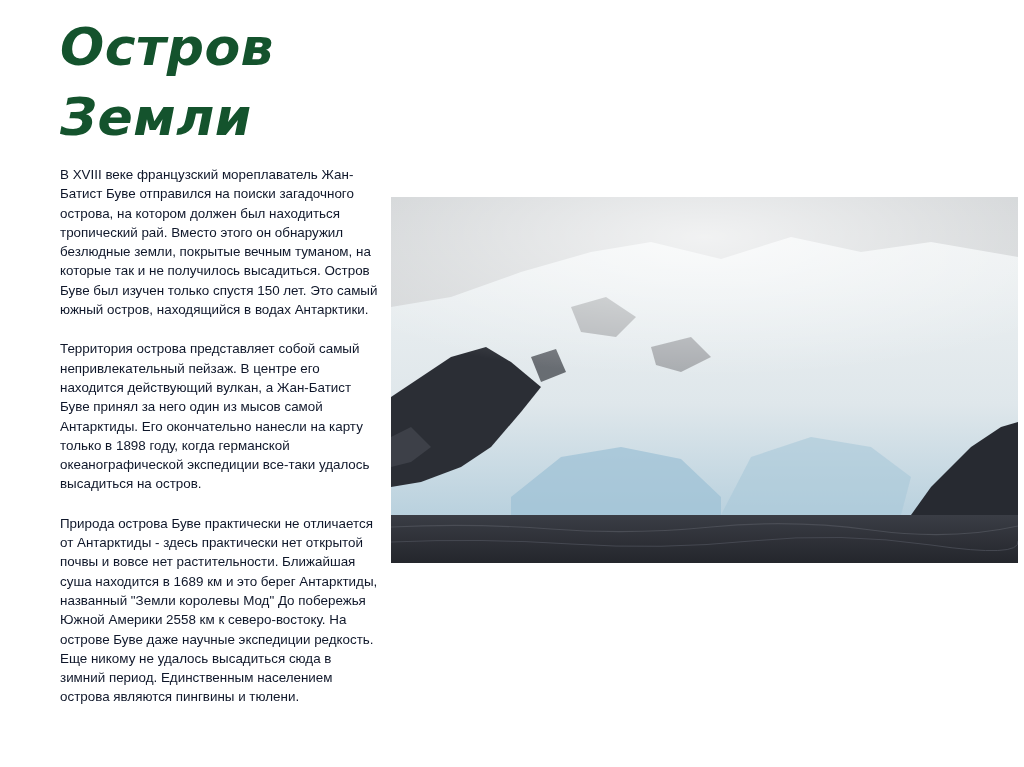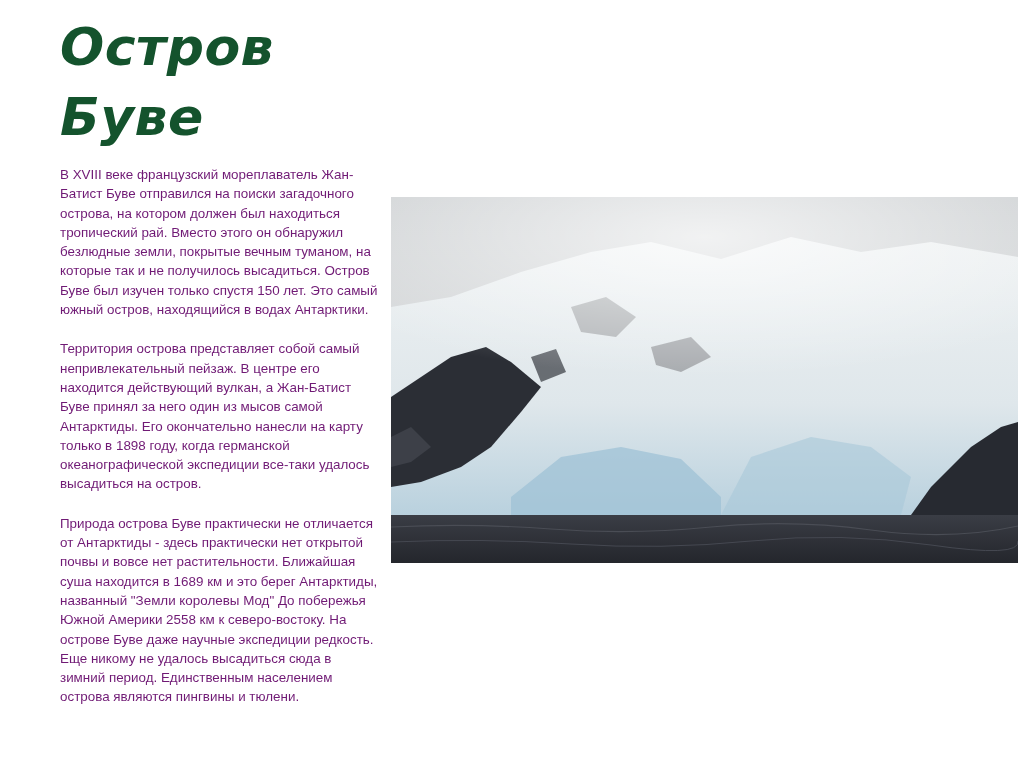--- a/index.html
+++ b/index.html
@@ -9,35 +9,35 @@
   }
   .title {
     position: absolute; left: 60px; top: 12px;
     font-family: "DejaVu Sans", sans-serif;
     font-weight: bold; font-style: italic;
     font-size: 52px; line-height: 70px; color: #14532d;
     letter-spacing: 0.5px;
   }
   .body-text {
     position: absolute; left: 60px; top: 165px; width: 318px;
-    font-size: 13.4px; line-height: 19.3px; color: #701a75;
+    font-size: 13.4px; line-height: 19.3px; color: #0f172a;
   }
   .body-text p { margin: 0 0 20px 0; }
   .photo {
     position: absolute; left: 391px; top: 197px; width: 627px; height: 366px;
     overflow: hidden; background: #cfd3d6;
   }
   .photo svg { display: block; }
 </style>
 </head>
 <body>
 
 <div class="title">
   <div>Остров</div>
-  <div>Буве</div>
+  <div>Земли</div>
 </div>
 
 <div class="body-text">
   <p>В XVIII веке французский мореплаватель Жан-Батист Буве отправился на поиски загадочного острова, на котором должен был находиться тропический рай. Вместо этого он обнаружил безлюдные земли, покрытые вечным туманом, на которые так и не получилось высадиться. Остров Буве был изучен только спустя 150 лет. Это самый южный остров, находящийся в водах Антарктики.</p>
   <p>Территория острова представляет собой самый непривлекательный пейзаж. В центре его находится действующий вулкан, а Жан-Батист Буве принял за него один из мысов самой Антарктиды. Его окончательно нанесли на карту только в 1898 году, когда германской океанографической экспедиции все-таки удалось высадиться на остров.</p>
   <p>Природа острова Буве практически не отличается от Антарктиды - здесь практически нет открытой почвы и вовсе нет растительности. Ближайшая суша находится в 1689 км и это берег Антарктиды, названный "Земли королевы Мод" До побережья Южной Америки 2558 км к северо-востоку. На острове Буве даже научные экспедиции редкость. Еще никому не удалось высадиться сюда в зимний период. Единственным населением острова являются пингвины и тюлени.</p>
 </div>
 
 <div class="photo">
   <svg width="627" height="366" viewBox="0 0 627 366">

